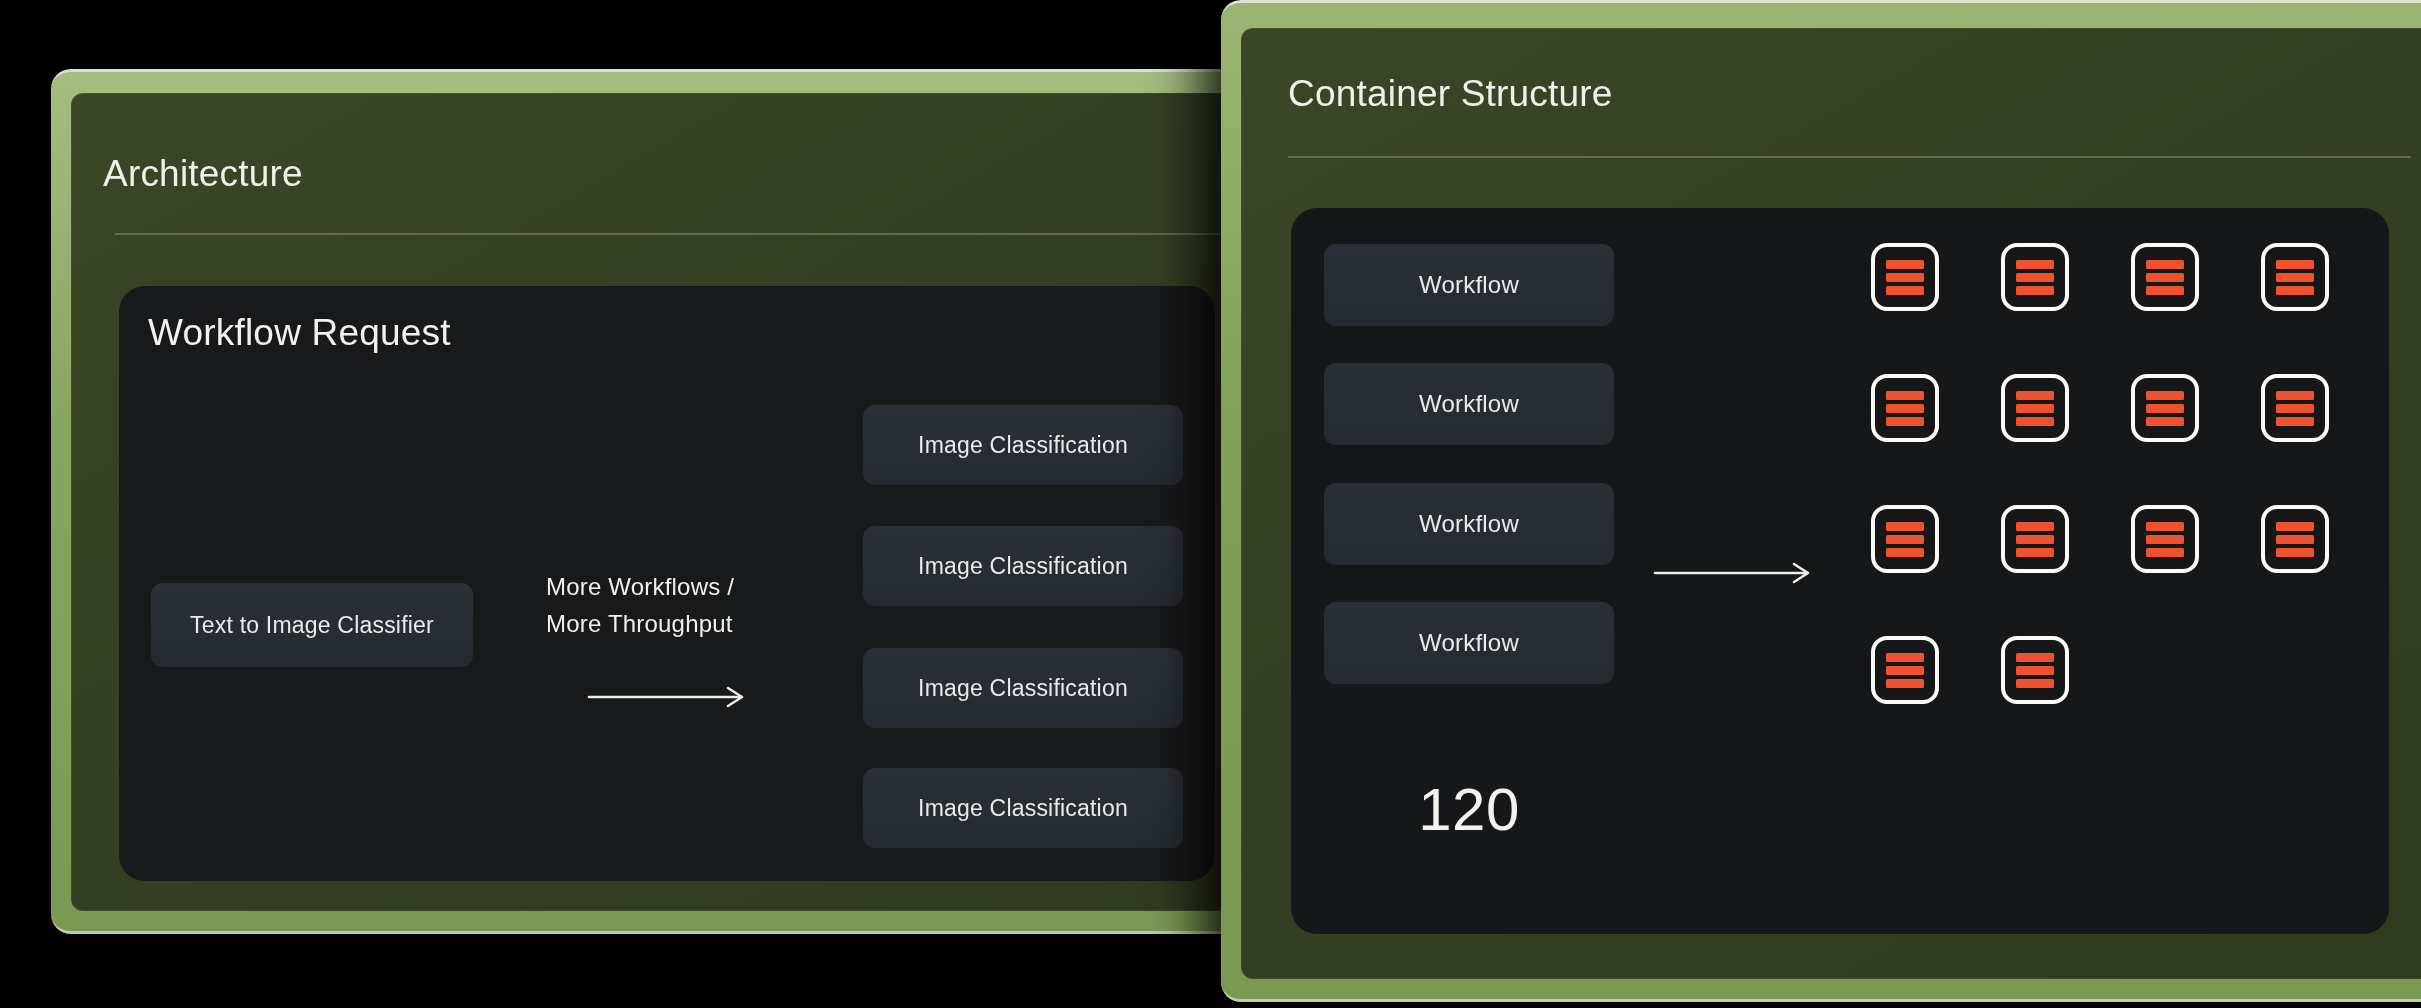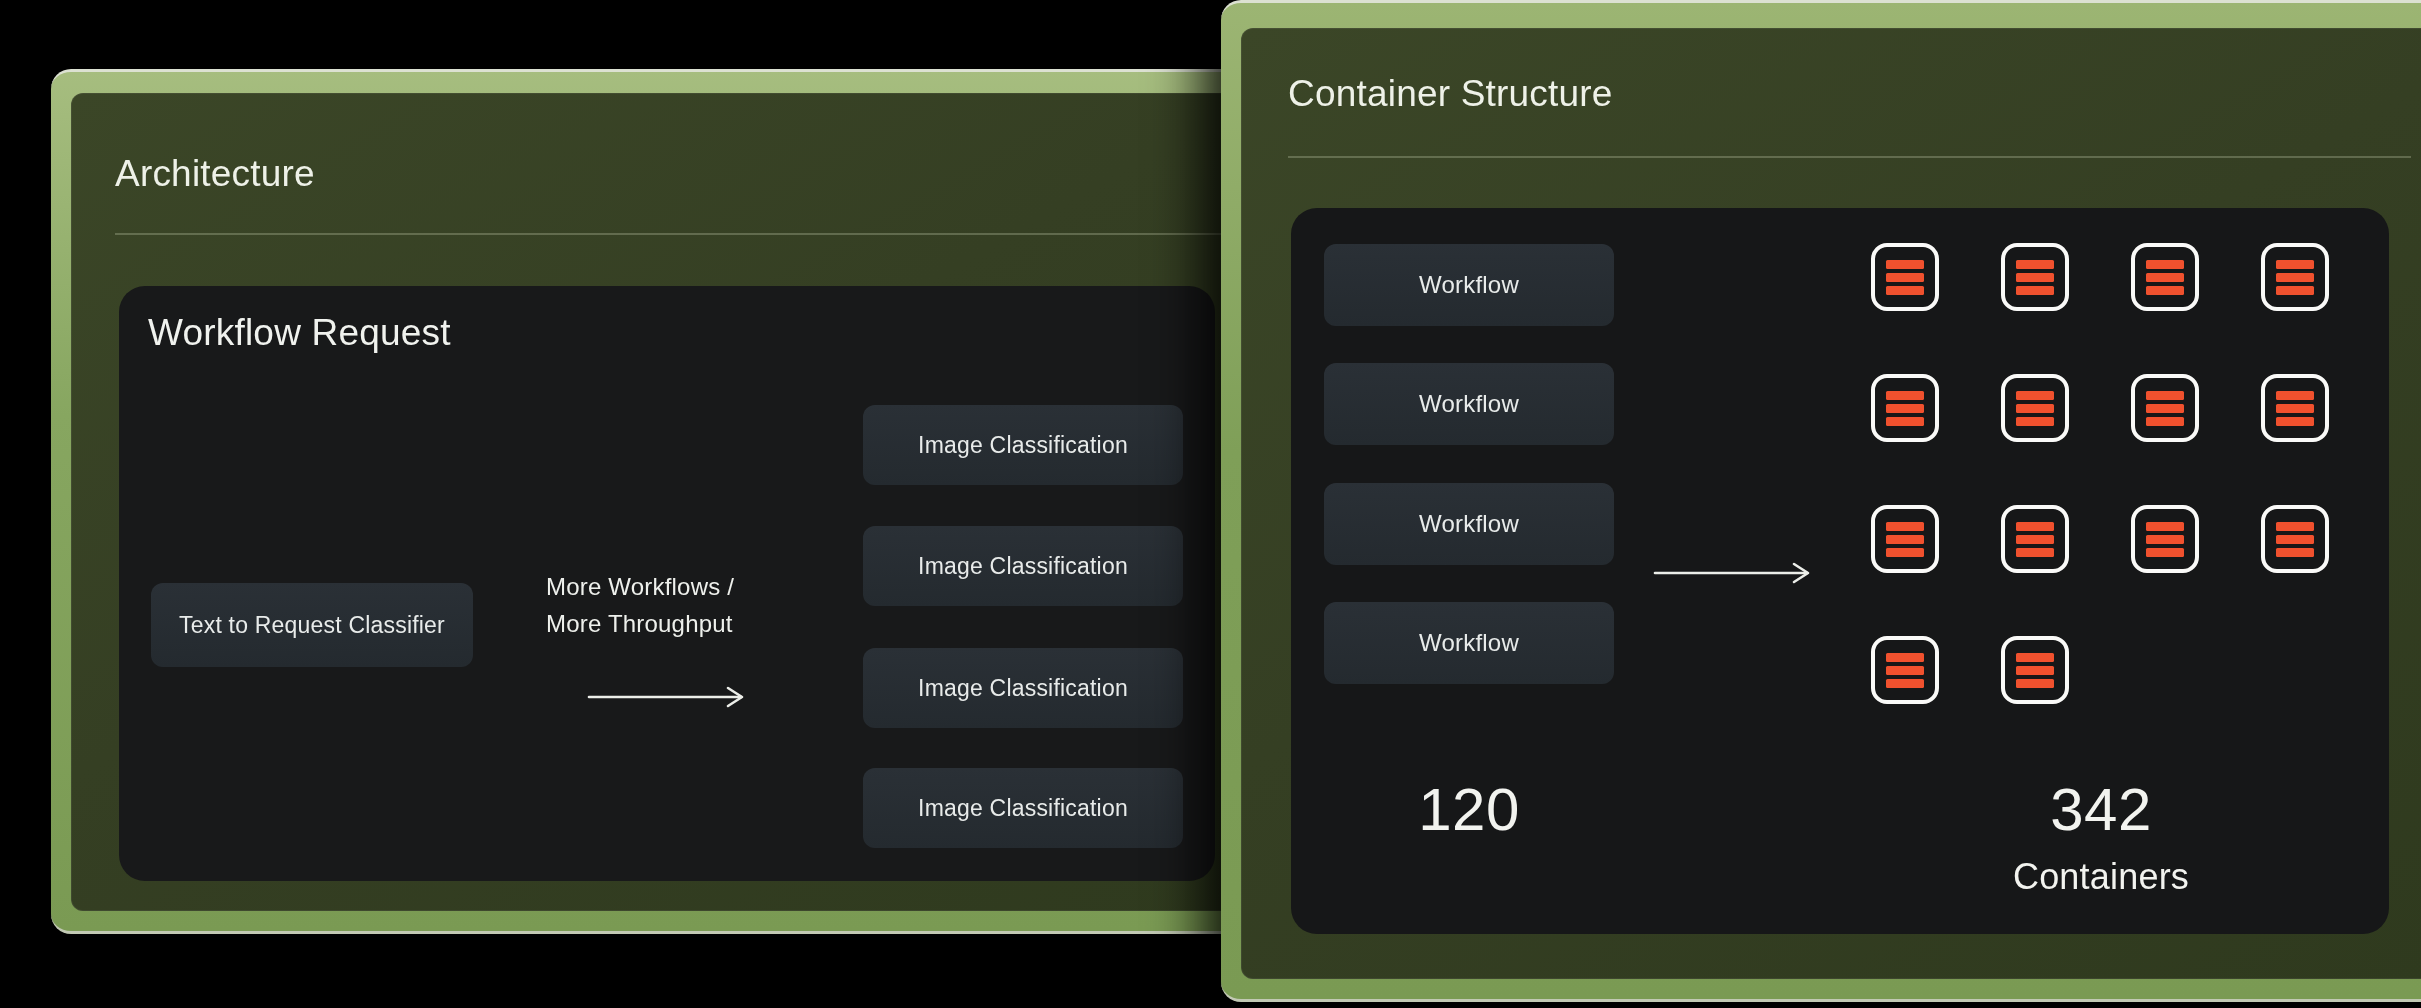--- a/index.html
+++ b/index.html
@@ -17,21 +17,21 @@
         box-shadow:-28px 8px 46px rgba(0,0,0,.62),0 6px 30px rgba(0,0,0,.5);}
 
   .card-inner{position:absolute;border-radius:12px;
         background:linear-gradient(150deg,#3b4627 0%,#353f23 45%,#2f3a1e 100%);
         box-shadow:inset 0 0 0 1px rgba(255,255,255,.06);}
   .card-left  .card-inner{left:20px;right:20px;top:21px;bottom:20px;}
   .card-right .card-inner{left:20px;right:20px;top:25px;bottom:20px;}
 
   .card-title{position:absolute;margin:0;font-size:37px;font-weight:400;
         color:#eef1e8;letter-spacing:.2px;line-height:1;}
-  .card-left  .card-title{left:44px;top:62px;}
+  .card-left  .card-title{left:32px;top:62px;}
   .card-right .card-title{left:47px;top:47px;}
 
   .rule{position:absolute;height:0;border-top:2px solid rgba(226,234,203,.25);}
   .card-left  .rule{left:44px;right:44px;top:140px;}
   .card-right .rule{left:47px;right:26px;top:128px;}
 
   
   .board{position:absolute;border-radius:26px;}
   .board-left{left:48px;top:193px;width:1096px;height:595px;background:#18191a;}
   .board-right{left:50px;top:180px;width:1098px;height:726px;background:#161718;}
@@ -80,21 +80,21 @@
 <div class="stage">
 
   <section class="card card-left">
     <div class="card-inner">
       <h1 class="card-title">Architecture</h1>
       <div class="rule"></div>
 
       <div class="board board-left">
         <h2 class="board-title">Workflow Request</h2>
 
-        <div class="node classifier">Text to Request Classifier</div>
+        <div class="node classifier">Text to Image Classifier</div>
 
         <div class="mid-note">
           <span>More Workflows /</span><br>
           <span>More Throughput</span>
         </div>
 
         <div class="flow-arrow arrow-left">
           <svg width="160" height="26" viewBox="0 0 160 26">
             <path d="M2 13 H154"></path>
             <path d="M141 4 L155 13 L141 22"></path>
@@ -197,22 +197,18 @@
           <div class="cicon">
               <i></i>
               <i></i>
               <i></i>
             </div>
         </div>
 
         <div class="stat stat-workflows">
           <div class="stat-value">120</div>
         </div>
-        <div class="stat stat-containers">
-          <div class="stat-value">342</div>
-          <div class="stat-label">Containers</div>
-        </div>
 
       </div>
     </div>
   </section>
 
 </div>
 
 </body></html>

